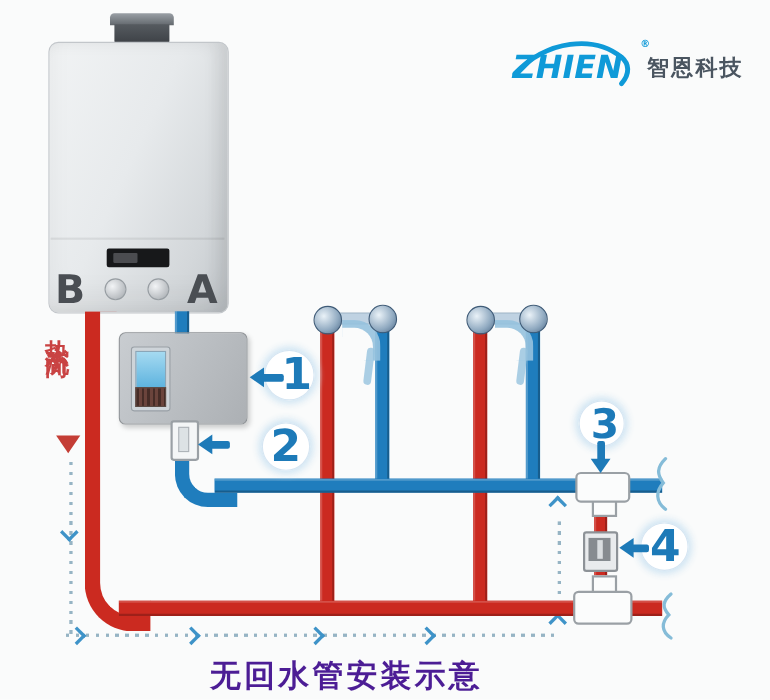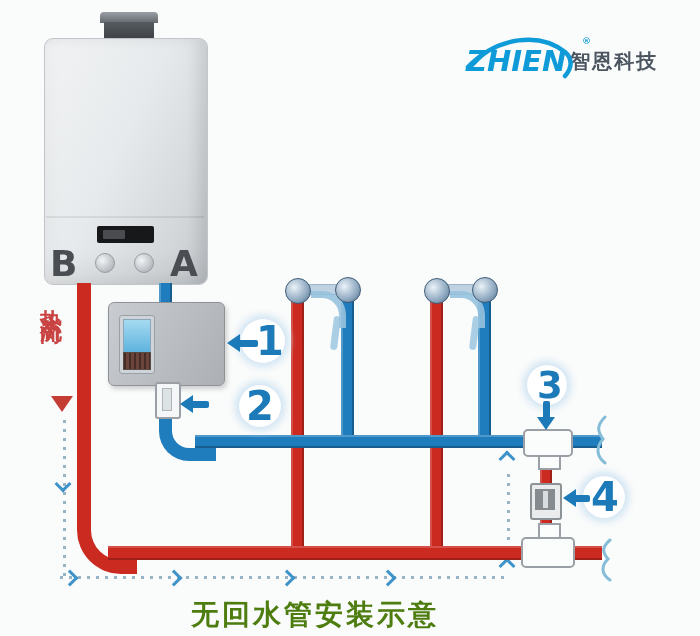--- a/index.html
+++ b/index.html
@@ -84,26 +84,26 @@
   .chev.right{transform:rotate(45deg);}
   .chev.up{transform:rotate(-45deg);}
   .chev.down{transform:rotate(135deg);}
   
   .flow-text{position:absolute;left:40px;top:292px;height:106px;writing-mode:vertical-rl;
     text-orientation:upright;font-size:22px;font-weight:bold;color:#c94343;letter-spacing:4px;line-height:1;}
   .flow-tri{position:absolute;left:51px;top:396px;width:0;height:0;
     border-left:11px solid transparent;border-right:11px solid transparent;border-top:16px solid #c43d35;}
   .cold-label{position:absolute;left:610px;top:430px;font-size:22px;font-weight:bold;color:#2e8ac0;letter-spacing:5px;}
   .title{position:absolute;left:150px;top:596px;width:330px;text-align:center;
-    font-size:28px;font-weight:bold;color:#4d7c0f;letter-spacing:3px;}
+    font-size:28px;font-weight:bold;color:#4c1d95;letter-spacing:3px;}
   
   .logo{position:absolute;left:466px;top:44px;display:flex;align-items:center;}
   .logo-brand{position:relative;font-size:29px;font-weight:800;font-style:italic;color:#0f9ad8;letter-spacing:0px;}
   .logo-reg{position:absolute;left:116px;top:-8px;font-size:9px;color:#0f9ad8;font-style:normal;}
-  .logo-company{font-size:20px;font-weight:600;color:#4a5560;margin-left:4px;letter-spacing:2px;}
+  .logo-company{font-size:20px;font-weight:600;color:#4a5560;margin-left:22px;letter-spacing:2px;}
   .swoosh{position:absolute;left:-6px;top:-13px;pointer-events:none;}
 </style>
 </head>
 <body>
 
 <div id="stage">
 
   <div class="dots-v" style="left:63px;top:420px;height:157px;"></div>
   <div class="chev down" style="left:57px;top:478px;"></div>
   <div class="dots-h" style="left:60px;top:576px;width:446px;"></div>

